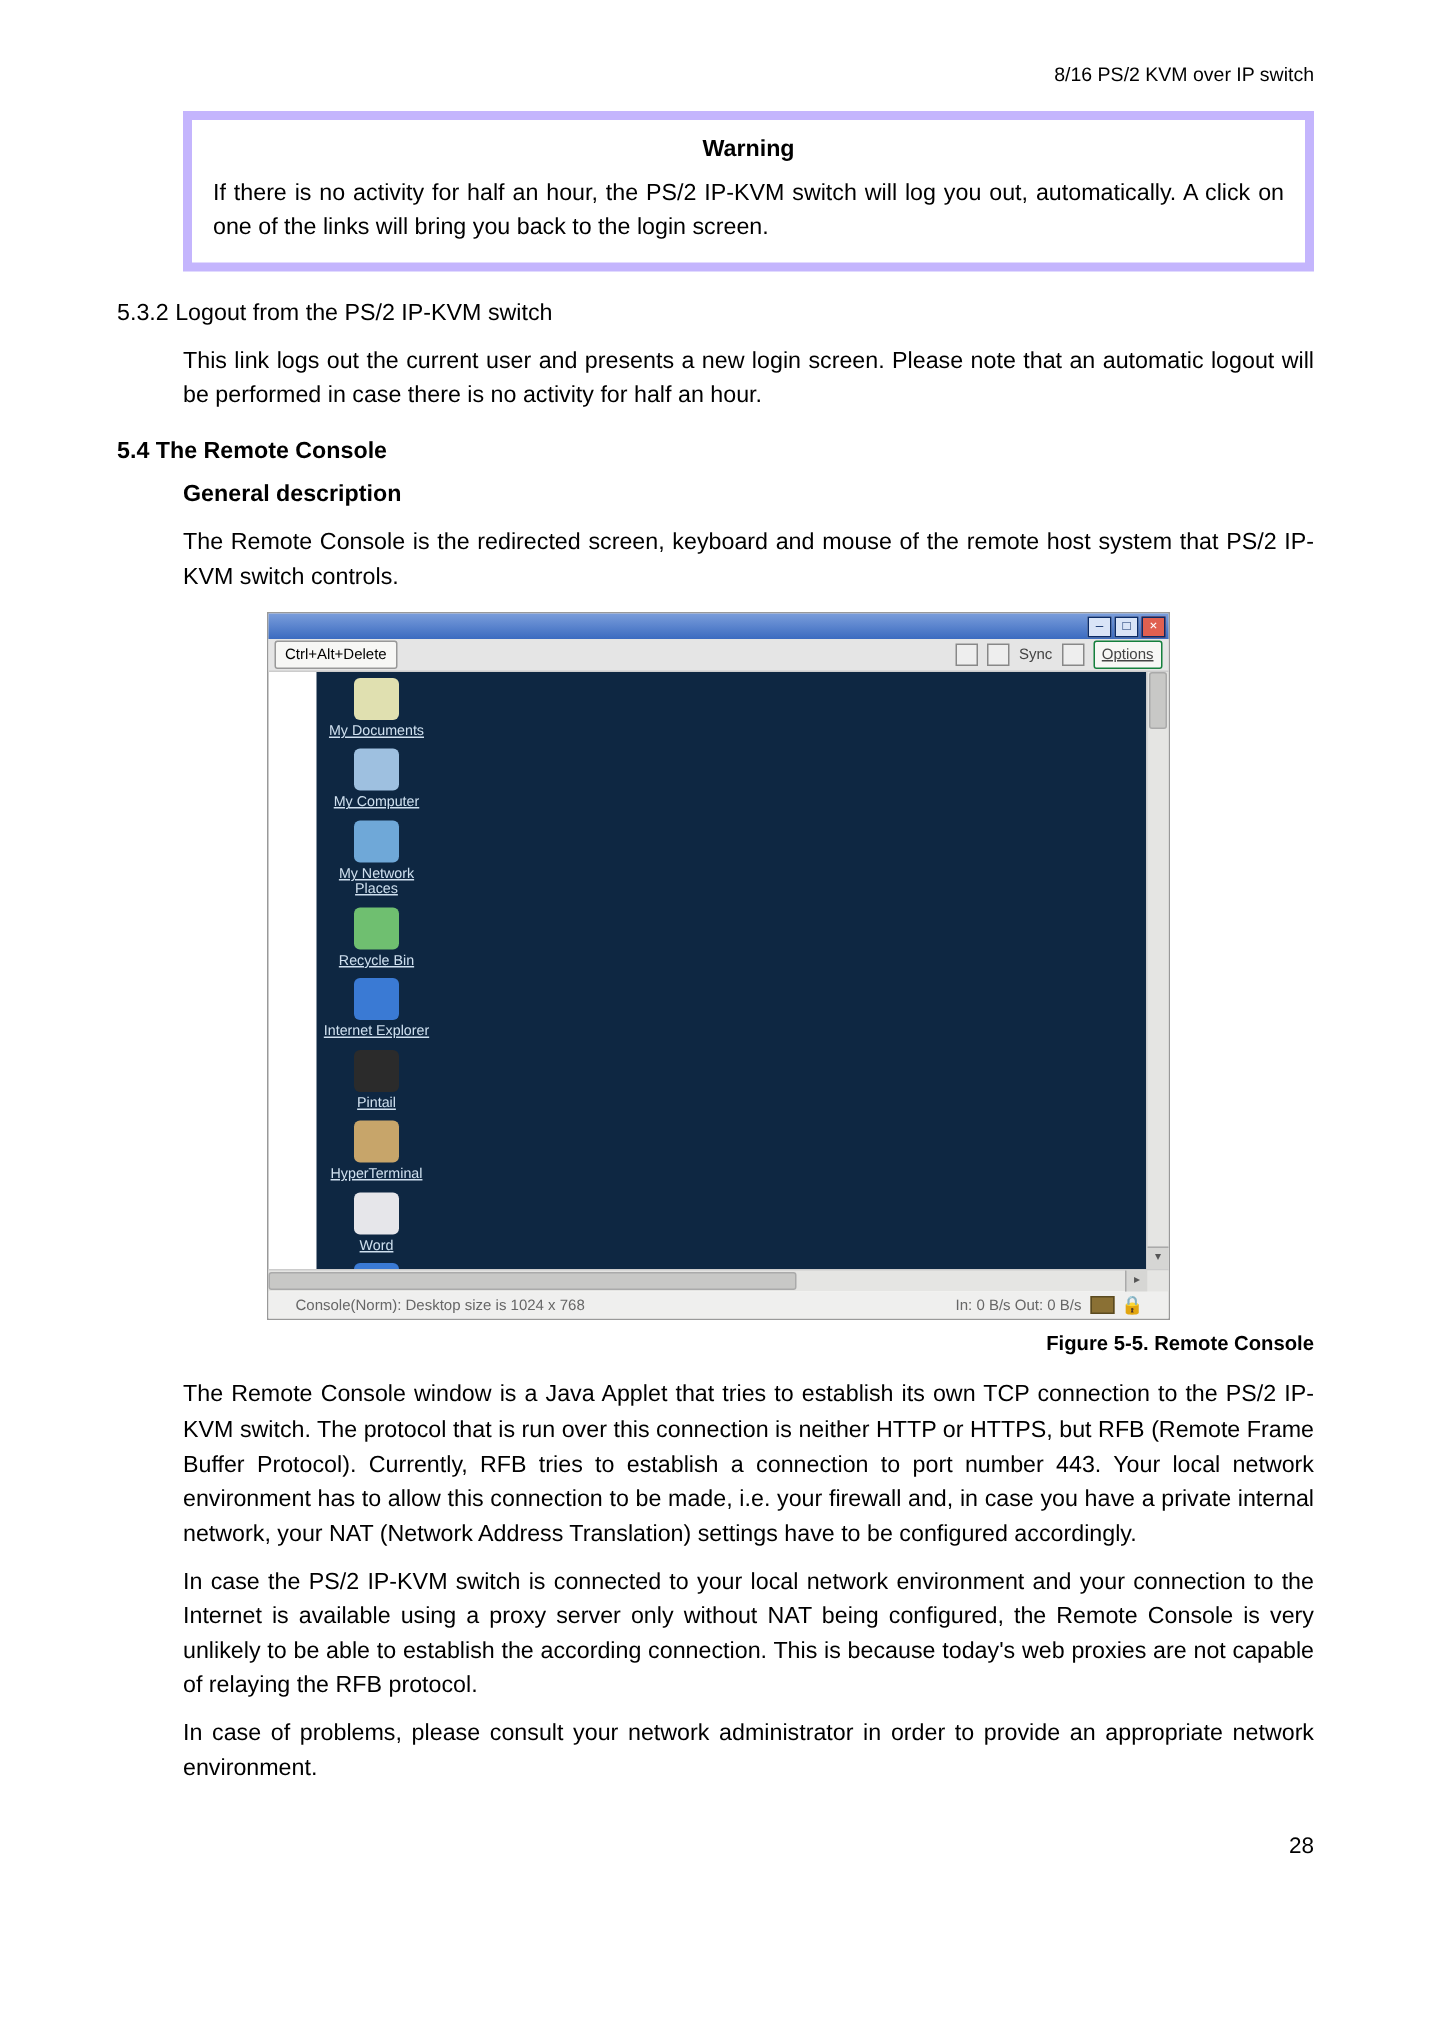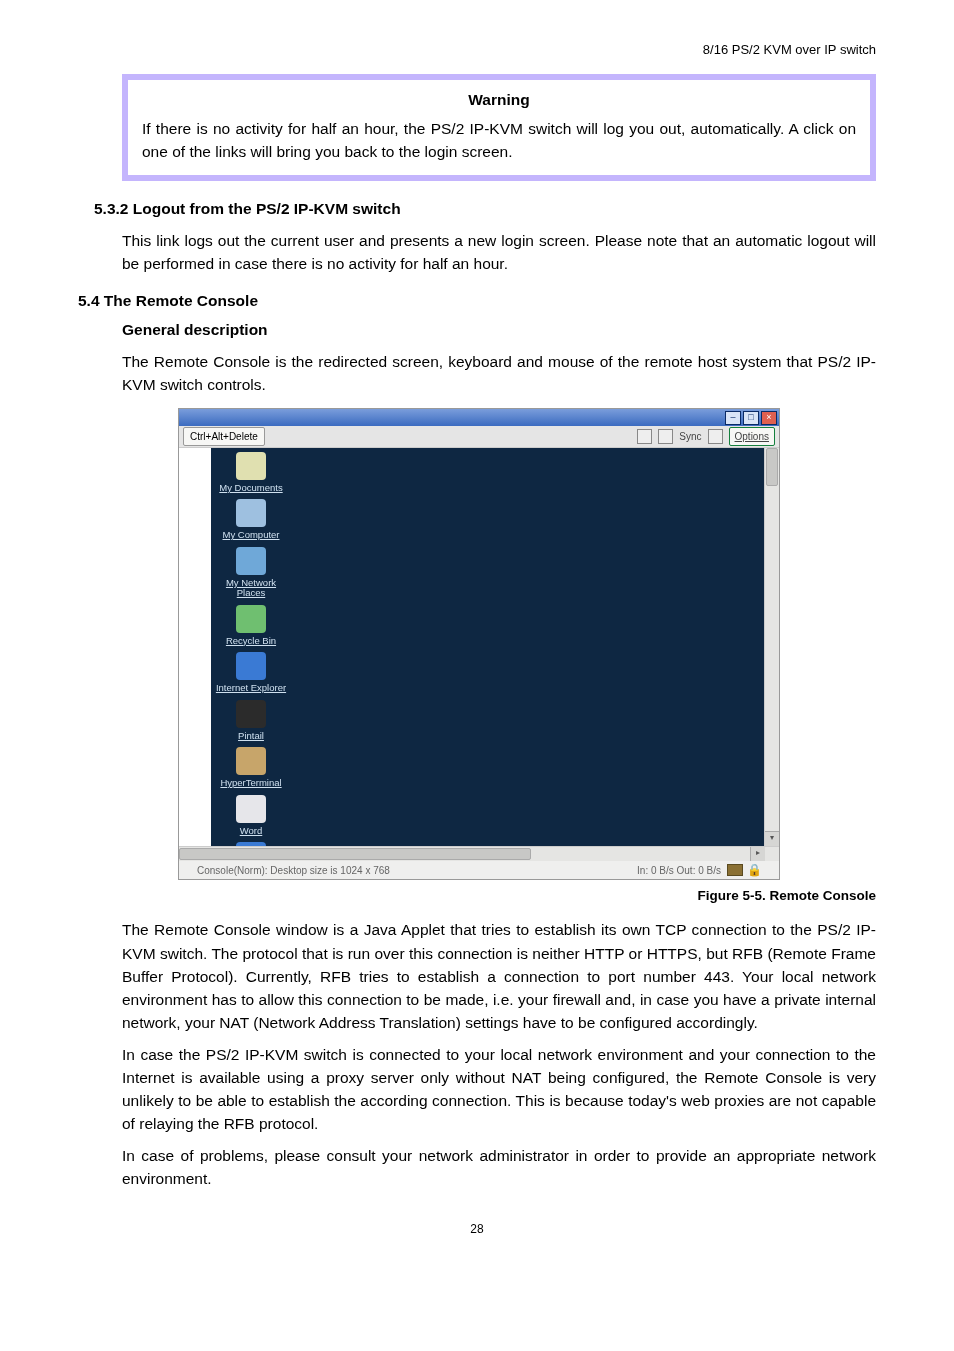--- a/index.html
+++ b/index.html
@@ -26,44 +26,44 @@
   }
   .warning-title {
     font-weight: bold;
     text-align: center;
     margin-bottom: 6px;
   }
   .warning-body {
     text-align: justify;
   }
   .h532 {
-    font-weight: bold;
-    margin: 14px 0 6px 16px;
+    font-weight: normal;
+    margin: 14px 0 6px 0;
   }
   .h54 {
     font-weight: bold;
     margin: 14px 0 6px 0;
   }
   .gen-desc {
     font-weight: bold;
     margin: 6px 0 6px 44px;
   }
   .para {
     margin: 8px 0 8px 44px;
     text-align: justify;
   }
   .figure-caption {
     font-weight: bold;
     text-align: right;
     font-size: 13.5px;
     margin: 6px 0 12px 0;
   }
   .page-num {
-    text-align: center;
-    font-size: 12px;
+    text-align: right;
+    font-size: 15px;
     margin-top: 30px;
   }
 
   
   .rc-window {
     width: 600px;
     margin: 12px 0 4px 100px;
     border: 1px solid #999;
     font-family: Tahoma, Arial, sans-serif;
   }

